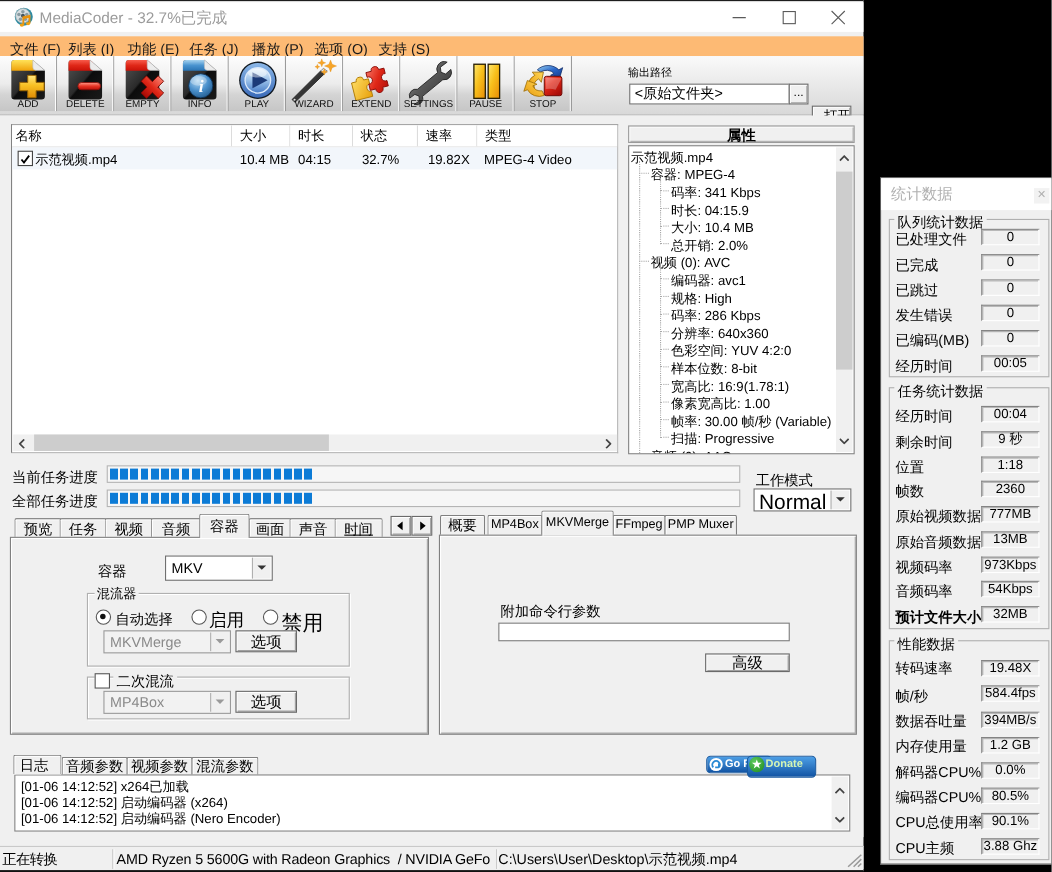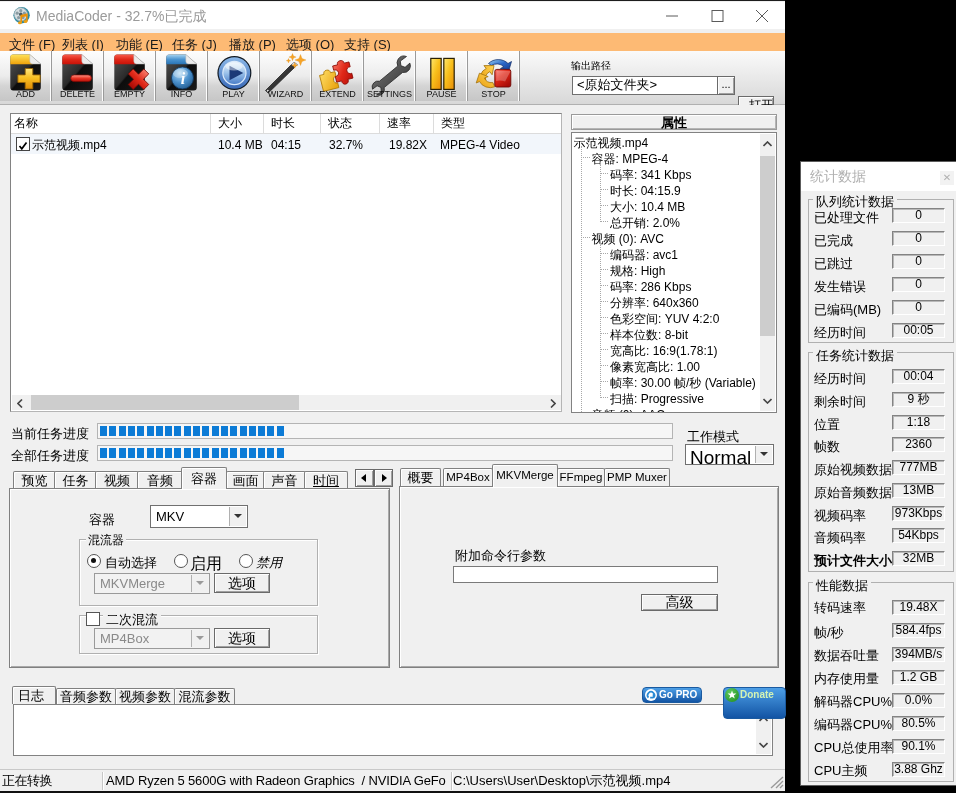--- a/index.html
+++ b/index.html
@@ -477,21 +477,21 @@
   </div>
   <div class="gbox" style="left:79px;top:538px;width:237px;height:65px;z-index:3;"></div>
   <div class="glabel" style="left:86px;top:531px;z-index:4;">混流器</div>
   <div class="abs" style="left:87px;top:553px;width:12px;height:12px;border-radius:50%;background:#fff;border:1px solid #555;z-index:4;">
       <div class="abs" style="left:3px;top:3px;width:5px;height:5px;border-radius:50%;background:#111;"></div>
     </div>
   <div class="abs" style="left:105px;top:553px;font-size:13px;z-index:4;">自动选择</div>
   <div class="abs" style="left:174px;top:553px;width:12px;height:12px;border-radius:50%;background:#fff;border:1px solid #555;z-index:4;"></div>
   <div class="abs" style="left:190px;top:553px;font-size:16px;z-index:4;">启用</div>
   <div class="abs" style="left:239px;top:553px;width:12px;height:12px;border-radius:50%;background:#fff;border:1px solid #555;z-index:4;"></div>
-  <div class="abs" style="left:256px;top:553px;font-size:13px;z-index:4;font-style:italic;">禁用</div>
+  <div class="abs" style="left:256px;top:553px;font-size:19px;z-index:4;">禁用</div>
   <div class="combo" style="left:94px;top:572px;width:114px;height:19px;background:#f2f2f2;color:#8a8a8a;z-index:4;font-size:13px;border-color:#9a9a9a;">
     <div style="padding:2px 0 0 5px;">MKVMerge</div>
     <div class="combo-arrow">
         <div class="caret" style="top:6px;border-top-color:#9a9a9a;"></div>
       </div>
   </div>
   <div class="btn3d abs" style="left:214px;top:572px;width:56px;height:20px;font-size:14px;text-align:center;line-height:18px;z-index:4;box-sizing:border-box;">选项</div>
   <div class="gbox" style="left:79px;top:614px;width:237px;height:37px;z-index:3;"></div>
   <div class="abs" style="left:86px;top:611px;width:12px;height:12px;background:#fff;border:1px solid #555;z-index:4;"></div>
   <div class="abs" style="left:103px;top:610px;font-size:13px;background:#f0f0f0;padding:0 3px;z-index:4;">二次混流</div>
@@ -517,28 +517,31 @@
   <div class="tab" style="left:56px;top:687px;width:58px;height:16px;line-height:16px;">音频参数</div>
   <div class="tab" style="left:115px;top:687px;width:58px;height:16px;line-height:16px;">视频参数</div>
   <div class="tab" style="left:174px;top:687px;width:59px;height:16px;line-height:16px;">混流参数</div>
   <div class="abs" style="left:642px;top:686px;width:60px;height:16px;border-radius:4px;background:linear-gradient(#4d9fe6,#1254a4);z-index:4;border:1px solid #1a5aa0;box-sizing:border-box;">
     <div class="abs" style="left:2px;top:1px;width:12px;height:12px;border-radius:50%;background:#fff;"></div>
     <svg class="abs" style="left:2px;top:1px" width="12" height="12" viewBox="0 0 14 14">
         <path d="M4 10 A4 4 0 1 1 10 10 M10 10 L10 6 M10 10 L6 10" stroke="#2a8ad4" stroke-width="2" fill="none"></path>
       </svg>
     <div class="abs" style="left:16px;top:1px;font-size:10px;font-weight:bold;color:#fff;">Go PRO</div>
   </div>
-  <div class="abs" style="left:723px;top:686px;width:63px;height:32px;border-radius:4px;background:linear-gradient(#4d9fe6,#1254a4);z-index:4;border:1px solid #1a5aa0;box-sizing:border-box;text-align:center;">
+  <div class="abs" style="left:679px;top:686px;width:63px;height:20px;border-radius:4px;background:linear-gradient(#4d9fe6,#1254a4);z-index:4;border:1px solid #1a5aa0;box-sizing:border-box;text-align:center;">
     <div class="abs" style="left:1px;top:0px;width:14px;height:14px;border-radius:50%;background:radial-gradient(circle at 35% 30%,#5cc85c,#1e8a1e);"></div>
     <svg class="abs" style="left:1px;top:0px" width="14" height="14" viewBox="0 0 14 14">
         <path d="M7 2.4 L8.1 5.5 L11.4 5.5 L8.8 7.5 L9.8 10.6 L7 8.7 L4.2 10.6 L5.2 7.5 L2.6 5.5 L5.9 5.5 Z" fill="#fff"></path>
       </svg>
     <div class="abs" style="left:16px;top:1px;font-size:10px;font-weight:bold;color:#d4f4b4;">Donate</div>
   </div>
   <div class="abs" style="left:13px;top:703px;width:760px;height:52px;background:#fff;border:1px solid #828282;box-sizing:border-box;z-index:2;">
+    <div class="abs" style="left:5px;top:3px;font-size:12px;white-space:pre;line-height:14.5px;">[01-06 14:12:52] x264已加载
+[01-06 14:12:52] 启动编码器 (x264)
+[01-06 14:12:52] 启动编码器 (Nero Encoder)</div>
     <div class="abs sb" style="right:1px;top:1px;width:15px;height:48px;">
       <svg class="abs" style="left:3px;top:10px" width="9" height="6">
           <path d="M0.5 5 L4.5 1 L8.5 5" stroke="#444" stroke-width="1.6" fill="none"></path>
         </svg>
       <svg class="abs" style="left:3px;bottom:6px" width="9" height="6">
           <path d="M0.5 1 L4.5 5 L8.5 1" stroke="#444" stroke-width="1.6" fill="none"></path>
         </svg>
     </div>
   </div>
   <div id="statusbar">

